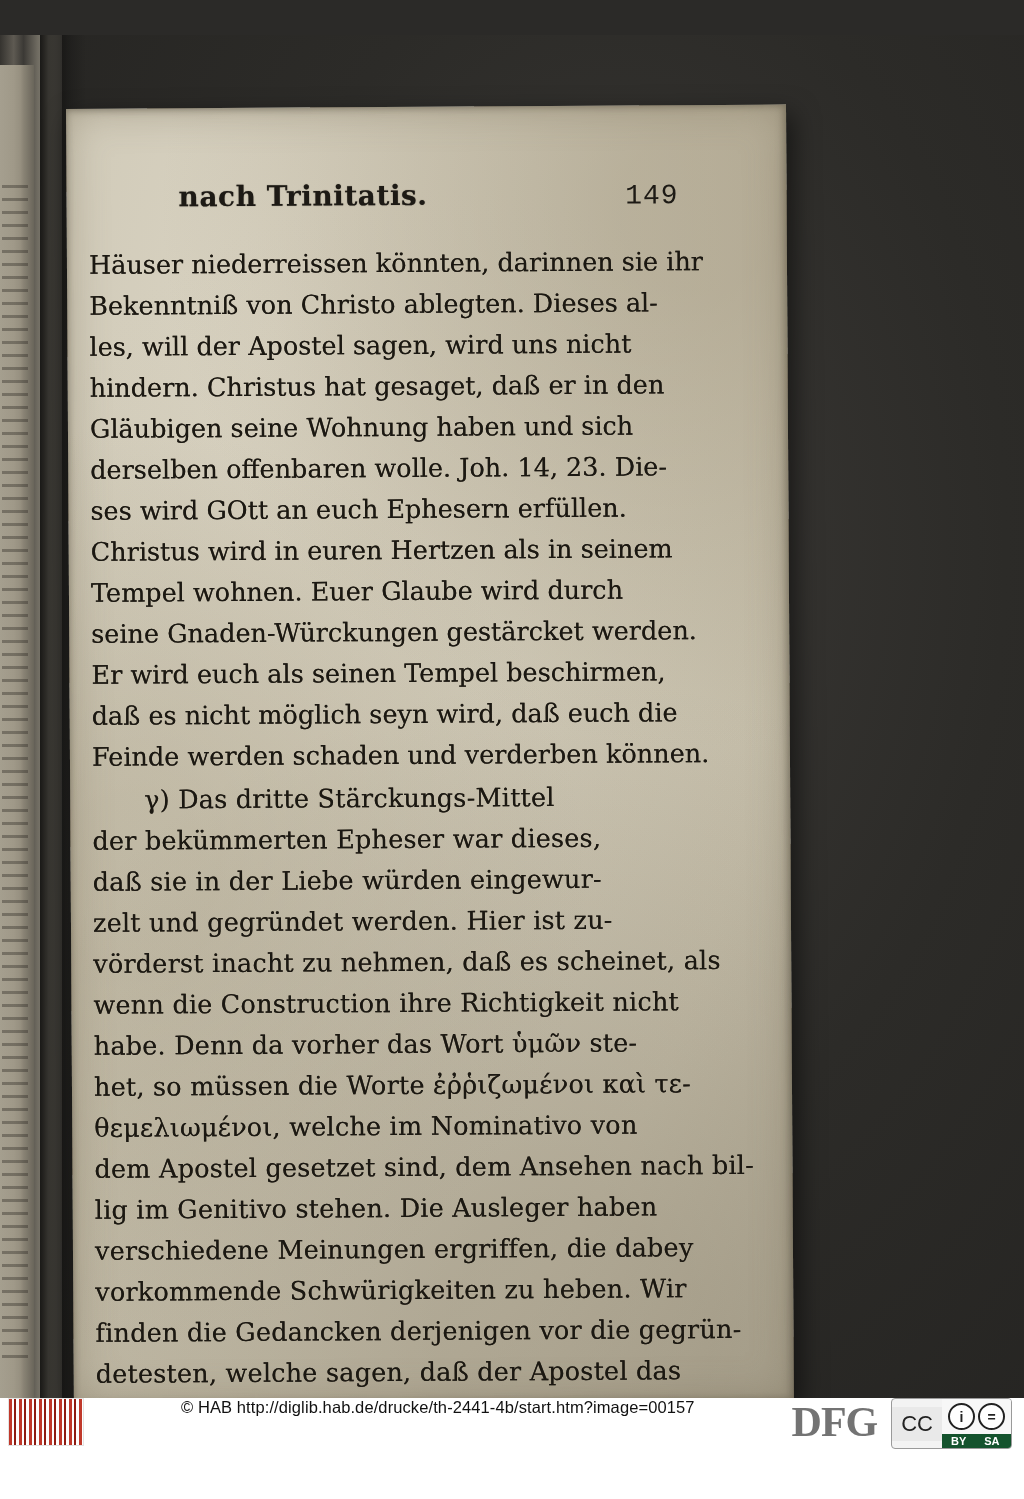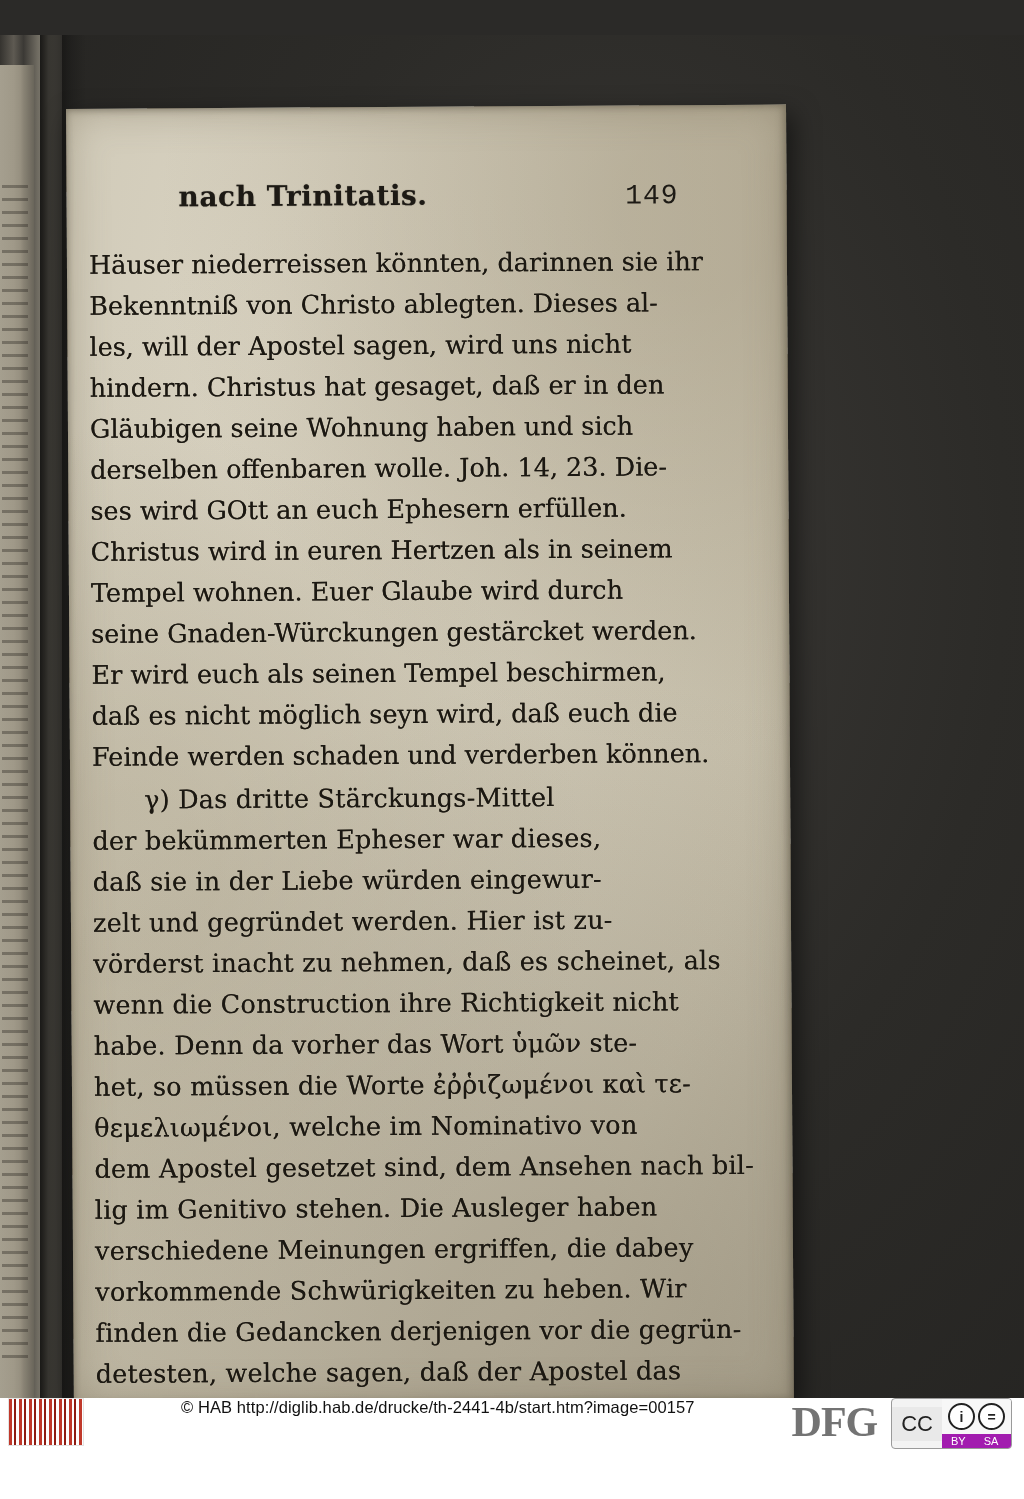--- a/index.html
+++ b/index.html
@@ -193,21 +193,22 @@
     width: 23px; height: 23px;
     border-radius: 50%;
     border: 2px solid #222;
     display: flex; align-items: center; justify-content: center;
     font-family: "Liberation Sans", sans-serif;
     font-size: 14px; font-weight: bold; color: #222;
     background: #fff;
   }
   .cc-labels {
     display: flex;
-    background: #a21caf;
+    background: #14532d;
+    font-weight: bold;
   }
   .cc-labels span {
     font-family: "Liberation Sans", sans-serif;
     font-size: 11px;
     color: #fff;
     padding: 1px 9px;
   }
   .cc-col { display: flex; flex-direction: column; }
 </style>
 </head>

